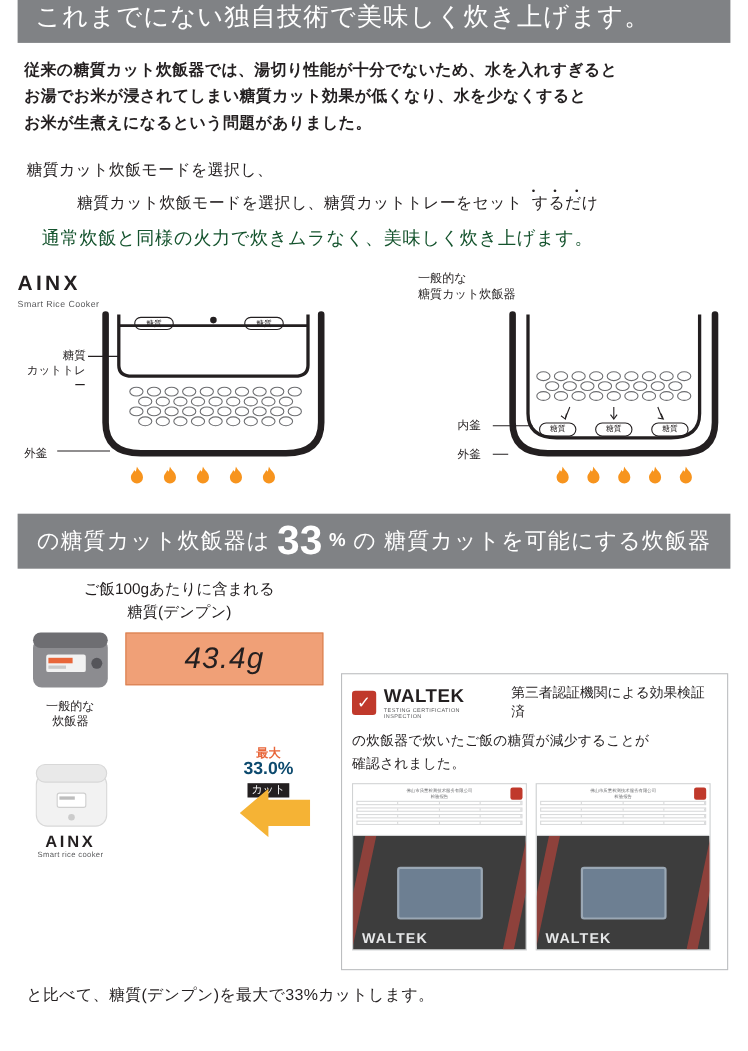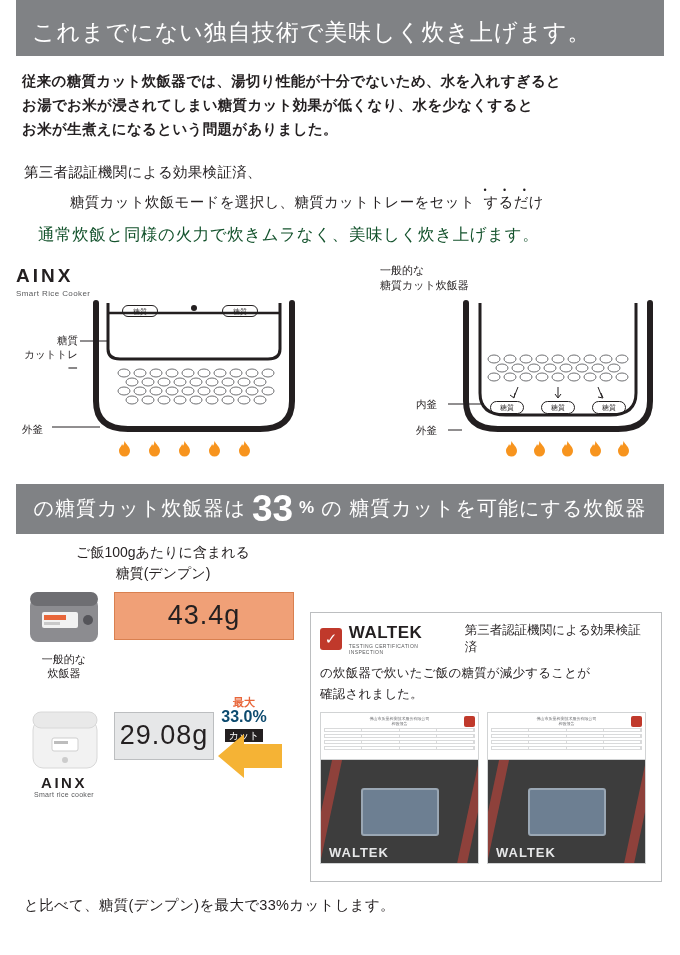--- a/index.html
+++ b/index.html
@@ -11,21 +11,21 @@
     overflow: hidden;
   }
   .page { position: relative; width: 680px; height: 955px; }
 
   
   .grey-bar {
     background: #808285;
     color: #ffffff;
     font-size: 23px;
     letter-spacing: 1px;
-    padding: 17px 0 8px 16px;
+    padding: 0 0 8px 16px;
     white-space: nowrap;
   }
 
   .headline-wrap { padding: 0 16px; }
 
   
   .para {
     font-size: 14.5px;
     line-height: 1.65;
     letter-spacing: .3px;
@@ -92,21 +92,21 @@
     font-size: 14px; line-height: 1.5; text-align: center; width: 270px;
   }
 
   .cooker-label { font-size: 11px; line-height: 1.3; text-align: center; }
 
   .barA {
     position: absolute;
     background: #f0a077;
     border: 1px solid #d98050;
     display: flex; align-items: center; justify-content: center;
-    font-size: 27px; color: #231f20; letter-spacing: 1px;
+    font-size: 27px; color: #231f20; letter-spacing: 1px; font-style: italic;
   }
   .barB {
     position: absolute;
     background: #e6e7e8;
     border: 1px solid #bcbec0;
     display: flex; align-items: center; justify-content: center;
     font-size: 27px; color: #231f20; letter-spacing: 1px;
   }
   .cutbox { position: absolute; text-align: center; line-height: 1.1; }
   .cutbox .max { color: #e8663a; font-size: 11px; font-weight: bold; }
@@ -180,21 +180,21 @@
     <div class="grey-bar">これまでにない独自技術で美味しく炊き上げます。</div>
   </div>
 
   <div class="para">
     <div>従来の糖質カット炊飯器では、湯切り性能が十分でないため、水を入れすぎると</div>
     <div>お湯でお米が浸されてしまい糖質カット効果が低くなり、水を少なくすると</div>
     <div>お米が生煮えになるという問題がありました。</div>
   </div>
 
   <div class="para2">
-    <div>第三者認証機関による効果検証済、</div>
+    <div>糖質カット炊飯モードを選択し、</div>
     <div class="indent1" style="padding-top:6px;">
       <span>糖質カット炊飯モードを選択し、糖質カットトレーをセット</span>
       <span class="dotted" style="margin-left:4px;">するだけ</span>
     </div>
   </div>
   <div class="orange-line">通常炊飯と同様の火力で炊きムラなく、美味しく炊き上げます。</div>
 
   <div class="diagram">
 
     <div class="brand-ainx">
@@ -419,21 +419,20 @@
       <rect x="5" y="6" width="64" height="16" rx="8" fill="#e9e9e9" stroke="#d8d8d8"></rect>
       <rect x="24" y="32" width="26" height="13" rx="2" fill="#ffffff" stroke="#cfcfcf"></rect>
       <rect x="26" y="35" width="14" height="3" fill="#bdbdbd"></rect>
       <circle cx="37" cy="54" r="3" fill="#cccccc"></circle>
     </svg>
     <div style="position:absolute; left:16px; top:240px; width:96px;">
       <div class="ainx-foot">AINX</div>
       <div class="ainx-foot-sub">Smart rice cooker</div>
     </div>
 
-    <div class="barB" style="left:114px; top:178px; width:100px; height:48px;">29.08g</div>
 
     <div class="cutbox" style="left:214px; top:162px; width:60px;">
       <div class="max">最大</div>
       <div class="pct">33.0%</div>
       <div class="cut">カット</div>
     </div>
 
     <svg class="arrow" style="left:216px; top:200px;" width="66" height="44" viewBox="0 0 66 44">
       <path d="M66 10 L66 34 L28 34 L28 44 L2 22 L28 0 L28 10 Z" fill="#f5b335"></path>
     </svg>

